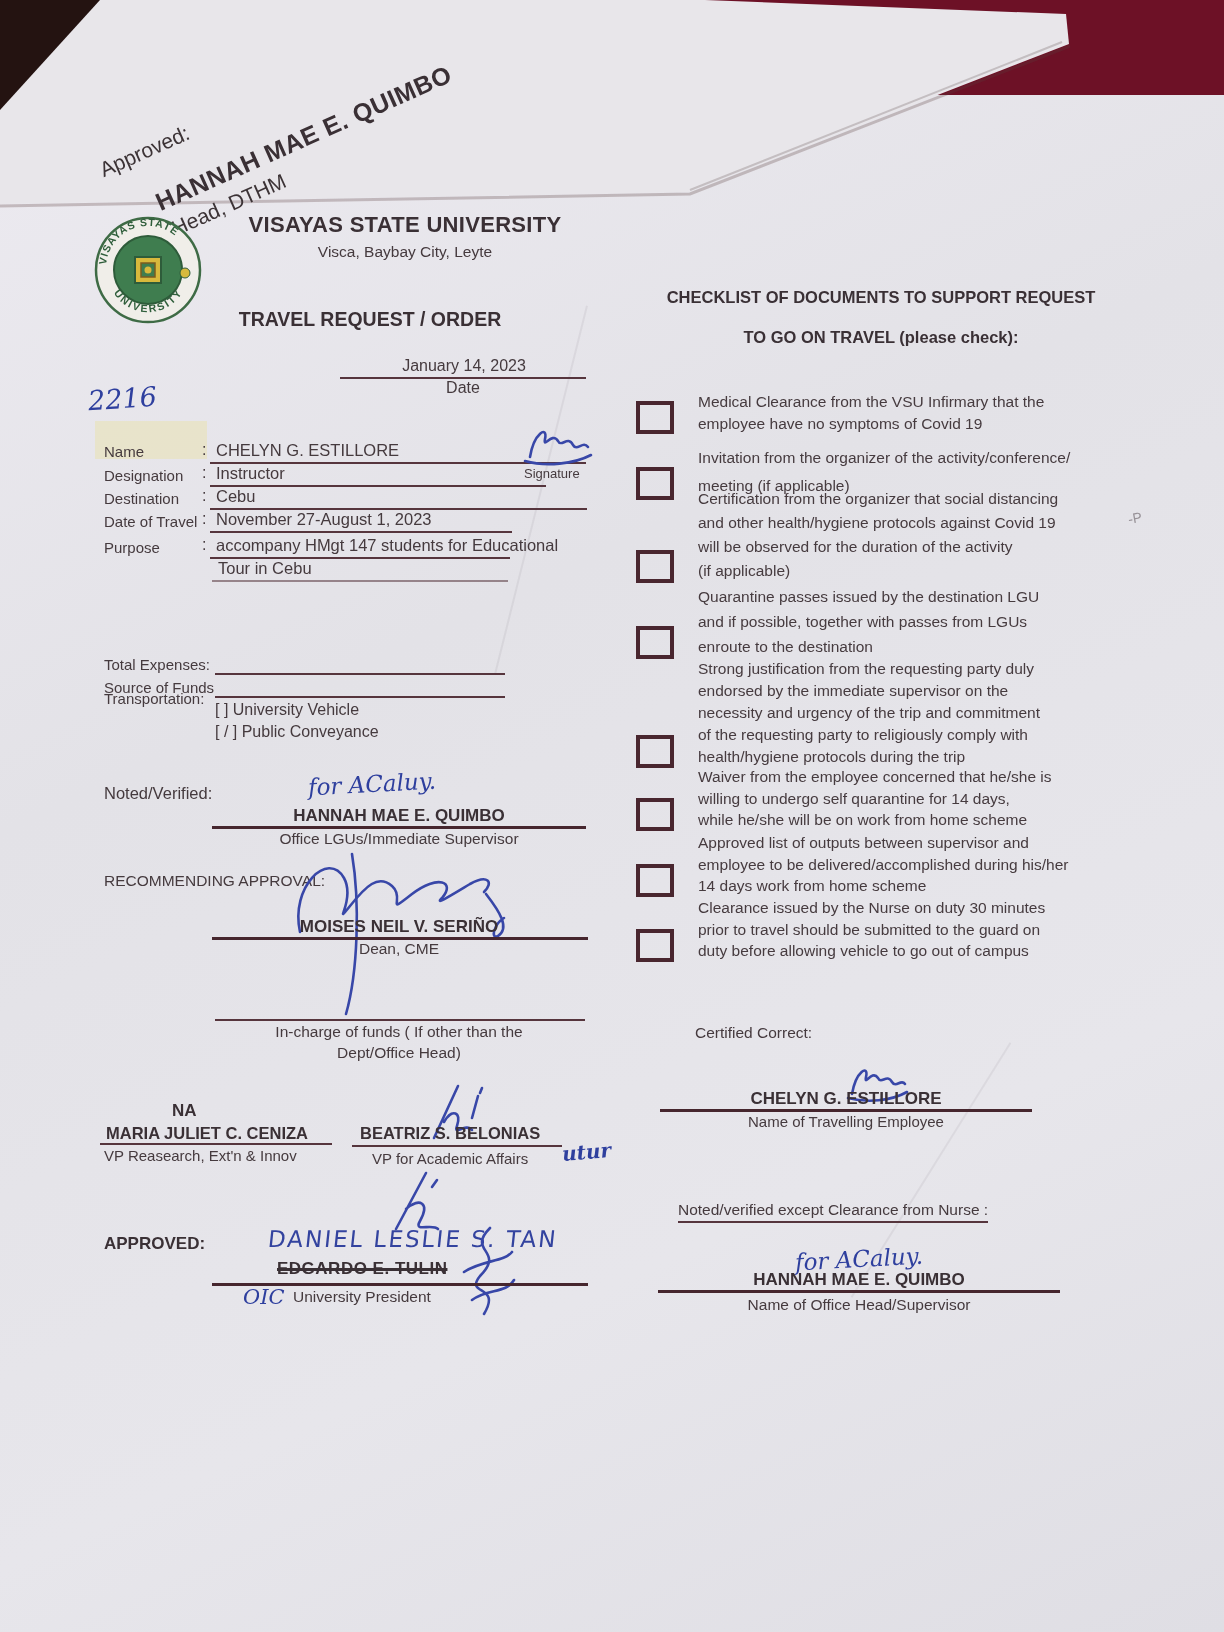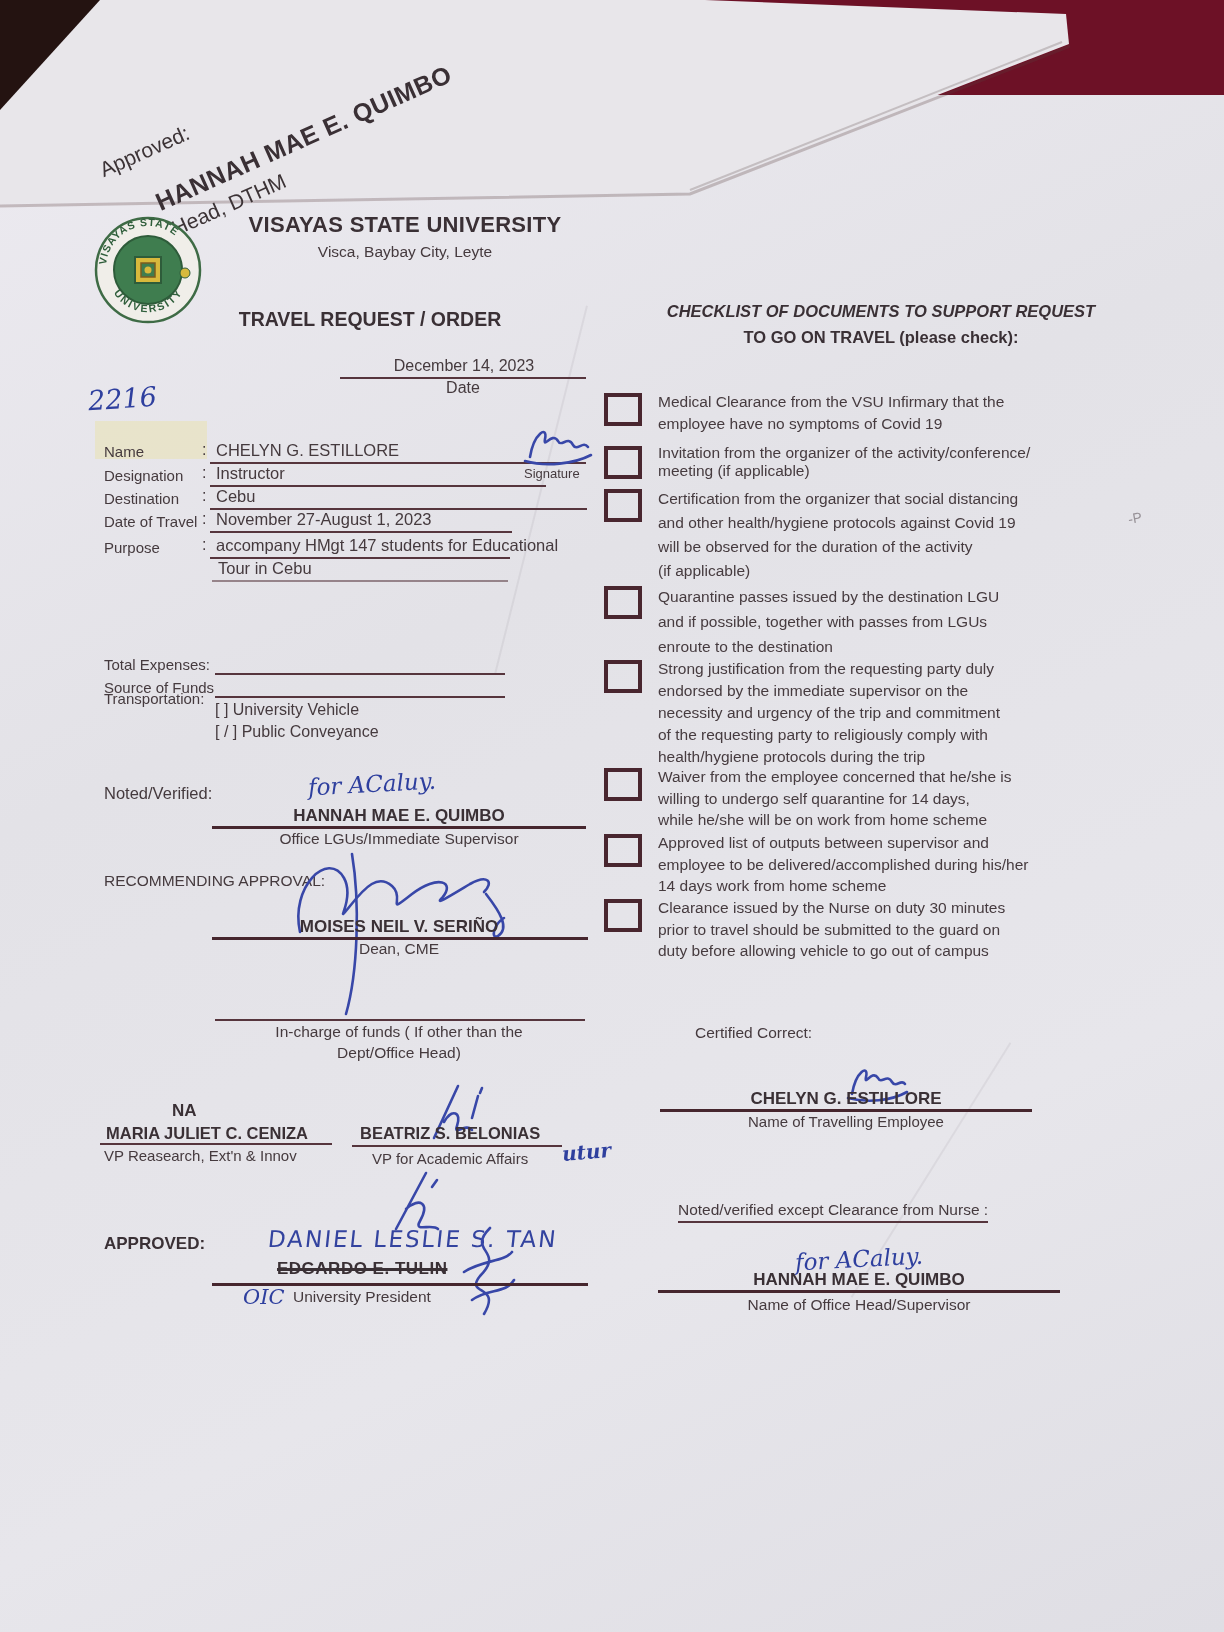--- a/index.html
+++ b/index.html
@@ -15,21 +15,21 @@
   .b{font-weight:bold;color:#3a3035;}
   .line{position:absolute;border-bottom:2px solid #56353d;}
   .line.thick{border-bottom-width:3px;border-color:#46262e;}
   .pre{white-space:pre-line;}
   .ctr{text-align:center;}
   
   .hand{font-family:"DejaVu Serif",serif;font-style:italic;color:#2e3f9e;}
   .handcaps{font-family:"DejaVu Sans",sans-serif;color:#33439f;letter-spacing:2px;
             transform:skewX(-6deg);}
   .strike{text-decoration:line-through;text-decoration-thickness:3px;}
-  .chk-row{position:absolute;left:604px;display:flex;gap:16px;width:560px;}
+  .chk-row{position:absolute;left:636px;display:flex;gap:24px;width:560px;align-items:flex-end;}
   .chkbox{width:30px;height:25px;border:4px solid #49262f;flex:0 0 30px;margin-top:2px;
           background:transparent;}
   .chk-text{font-size:15.5px;color:#463b3f;}
   svg{position:absolute;overflow:visible;}
   .sig path,.sig polyline{fill:none;stroke:#3847a8;stroke-width:2.6;
        stroke-linecap:round;stroke-linejoin:round;}
 </style>
 </head>
 <body>
 
@@ -67,24 +67,24 @@
   </text>
   <text font-size="10.5" font-weight="bold" fill="#2f5e3b" letter-spacing="2">
     <textPath href="#arcBot" startOffset="12%">UNIVERSITY</textPath>
   </text>
 </svg>
 
 <div class="abs b ctr" style="left:240px;top:212px;width:330px;font-size:22px;letter-spacing:.3px;">VISAYAS STATE UNIVERSITY</div>
 <div class="abs doc ctr" style="left:240px;top:243px;width:330px;font-size:15.5px;">Visca, Baybay City, Leyte</div>
 <div class="abs b ctr" style="left:205px;top:308px;width:330px;font-size:19.5px;">TRAVEL REQUEST / ORDER</div>
 
-<div class="abs b ctr" style="left:636px;top:302px;width:490px;font-size:16.5px;font-style:italic;">CHECKLIST OF DOCUMENTS TO SUPPORT REQUEST</div>
+<div class="abs b ctr" style="left:636px;top:288px;width:490px;font-size:16.5px;">CHECKLIST OF DOCUMENTS TO SUPPORT REQUEST</div>
 <div class="abs b ctr" style="left:636px;top:328px;width:490px;font-size:16.5px;">TO GO ON TRAVEL (please check):</div>
 
-<div class="abs doc ctr" style="left:340px;top:357px;width:248px;font-size:16px;">December 14, 2023</div>
+<div class="abs doc ctr" style="left:340px;top:357px;width:248px;font-size:16px;">January 14, 2023</div>
 <div class="line" style="left:340px;top:357px;width:246px;height:20px;"></div>
 <div class="abs doc ctr" style="left:340px;top:379px;width:246px;font-size:16px;">Date</div>
 
 <div class="abs hand" style="left:88px;top:383px;font-size:27px;transform:rotate(-4deg);">2216</div>
 <div class="abs" style="left:95px;top:421px;width:112px;height:38px;background:#e7e3c6;opacity:.85;"></div>
 
 <div class="abs doc" style="left:104px;top:443px;font-size:15px;">Name</div>
 <div class="abs doc" style="left:202px;top:441px;font-size:16px;">:</div>
 <div class="abs doc" style="left:216px;top:441px;font-size:16.5px;">CHELYN G. ESTILLORE</div>
 <div class="line" style="left:210px;top:443px;width:376px;height:19px;"></div>
@@ -169,21 +169,21 @@
 <div class="abs hand" style="left:243px;top:1285px;font-size:21px;">OIC</div>
 <div class="abs doc" style="left:293px;top:1288px;font-size:15.5px;">University President</div>
 
 <div class="chk-row" style="top:391px;">
   <div class="chkbox"></div>
   <div class="chk-text pre" style="line-height:21.5px;">Medical Clearance from the VSU Infirmary that the
 employee have no symptoms of Covid 19</div>
 </div>
 <div class="chk-row" style="top:444px;">
   <div class="chkbox"></div>
-  <div class="chk-text pre" style="line-height:18px;">Invitation from the organizer of the activity/conference/
+  <div class="chk-text pre" style="line-height:28px;">Invitation from the organizer of the activity/conference/
 meeting (if applicable)</div>
 </div>
 <div class="chk-row" style="top:487px;">
   <div class="chkbox"></div>
   <div class="chk-text pre" style="line-height:24px;">Certification from the organizer that social distancing
 and other health/hygiene protocols against Covid 19
 will be observed for the duration of the activity
  (if applicable)</div>
 </div>
 <div class="chk-row" style="top:584px;">

